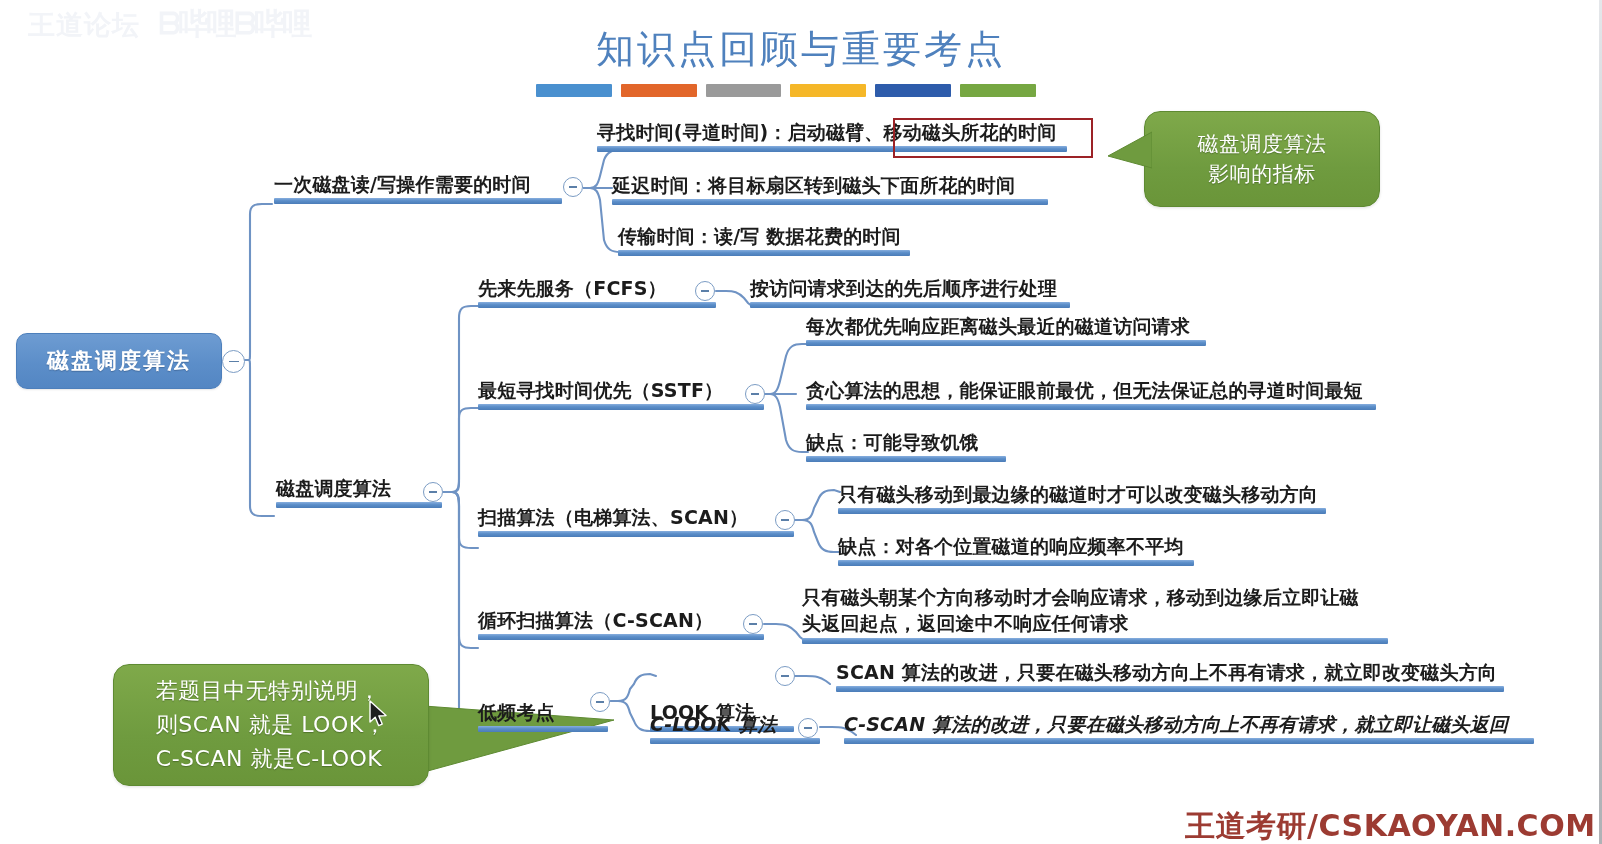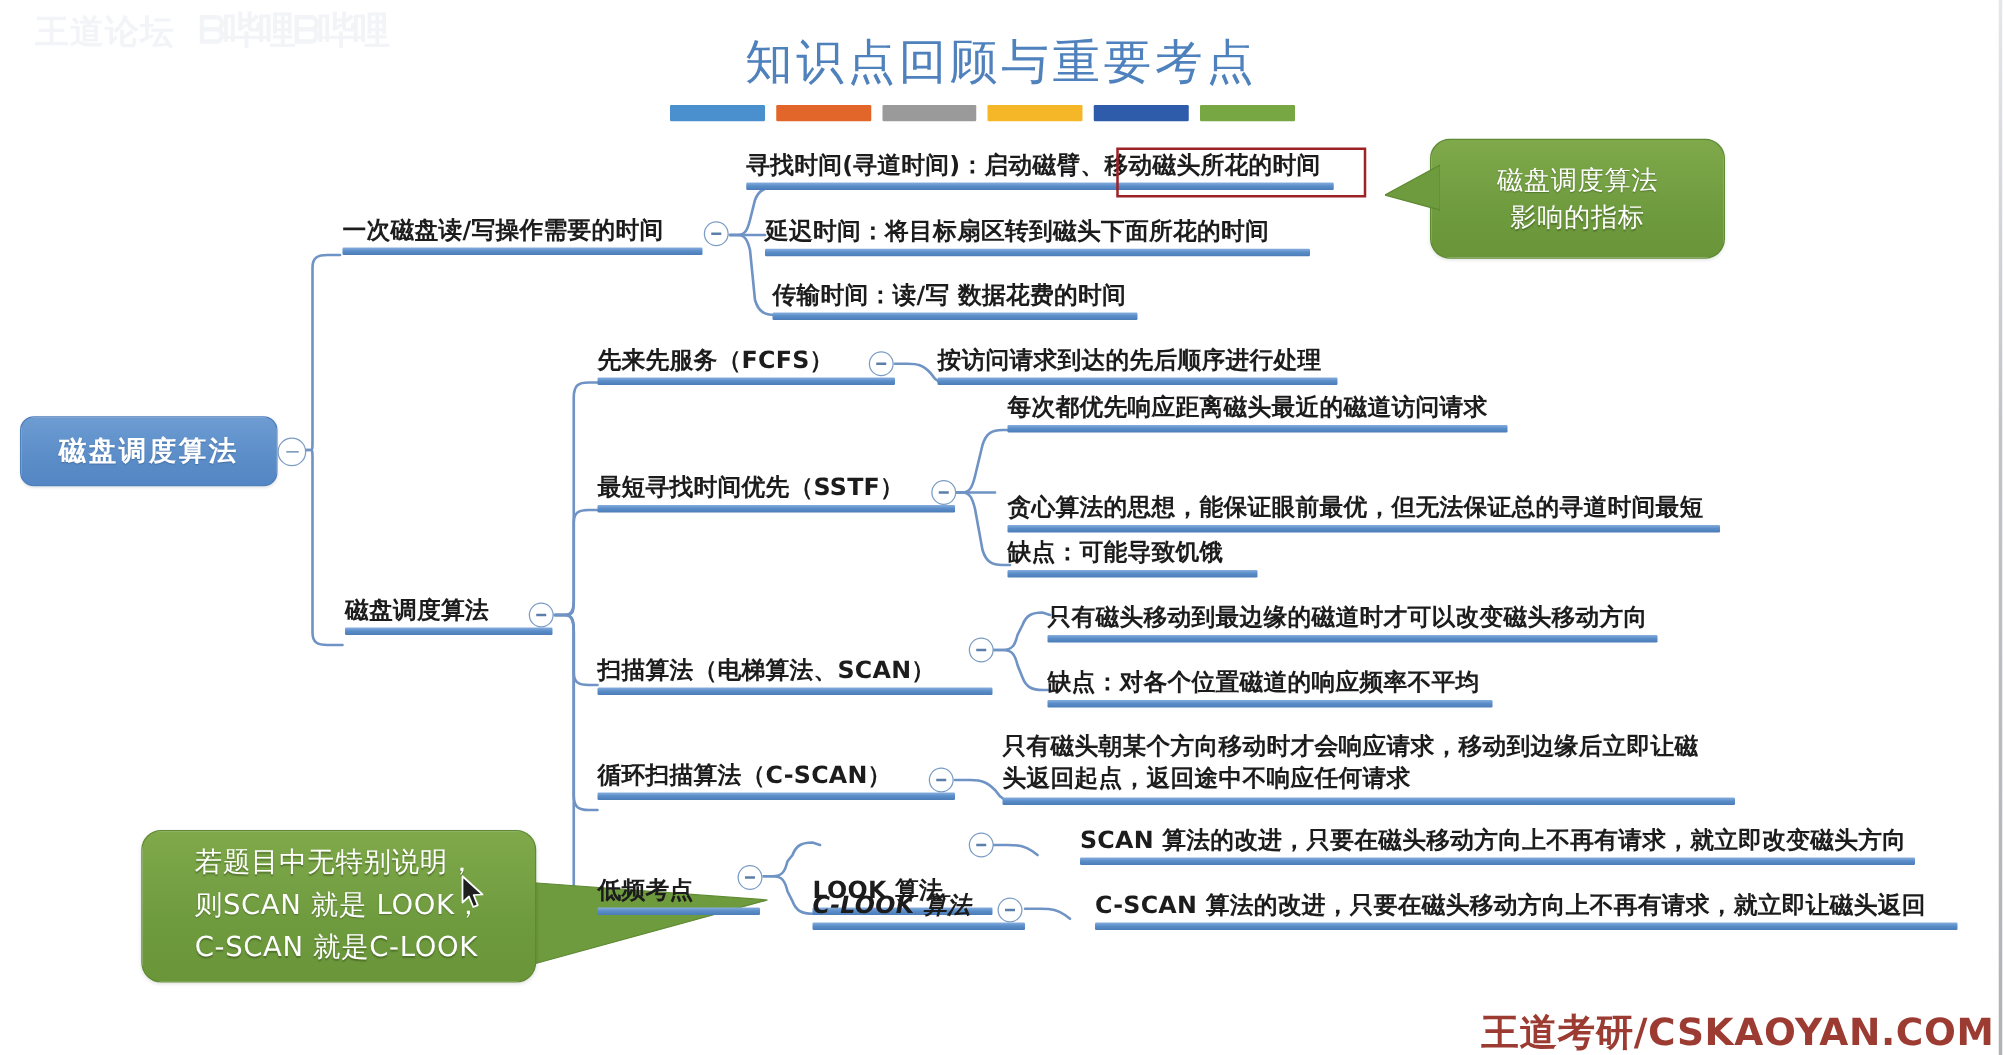--- a/index.html
+++ b/index.html
@@ -228,30 +228,30 @@
     <span class="bar" style="width:286px;"></span>
   </div>
   <div class="toggle" style="left:745px;top:384px;">
       <i></i>
     </div>
 
   <div class="topic" style="left:806px;top:314px;width:400px;height:32px;">
     <span class="txt">每次都优先响应距离磁头最近的磁道访问请求</span>
     <span class="bar" style="width:400px;"></span>
   </div>
-  <div class="topic" style="left:806px;top:378px;width:570px;height:32px;margin-top:16px;">
+  <div class="topic" style="left:806px;top:378px;width:570px;height:32px;">
     <span class="txt">贪心算法的思想，能保证眼前最优，但无法保证总的寻道时间最短</span>
     <span class="bar" style="width:570px;"></span>
   </div>
   <div class="topic" style="left:806px;top:430px;width:200px;height:32px;">
     <span class="txt">缺点：可能导致饥饿</span>
     <span class="bar" style="width:200px;"></span>
   </div>
 
-  <div class="topic" style="left:478px;top:524px;width:316px;height:32px;">
+  <div class="topic" style="left:478px;top:505px;width:316px;height:32px;">
     <span class="txt">扫描算法（电梯算法、SCAN）</span>
     <span class="bar" style="width:316px;"></span>
   </div>
   <div class="toggle" style="left:775px;top:510px;">
       <i></i>
     </div>
 
   <div class="topic" style="left:838px;top:534px;width:356px;height:32px;">
     <span class="txt">缺点：对各个位置磁道的响应频率不平均</span>
     <span class="bar" style="width:356px;"></span>
@@ -282,33 +282,33 @@
       <i></i>
     </div>
 
   <div class="topic" style="left:650px;top:660px;width:144px;height:32px;margin-top:40px;">
     <span class="txt">LOOK 算法</span>
     <span class="bar" style="width:144px;"></span>
   </div>
   <div class="toggle" style="left:775px;top:666px;">
       <i></i>
     </div>
-  <div class="topic" style="left:864px;top:660px;width:668px;height:32px;">
+  <div class="topic" style="left:836px;top:660px;width:668px;height:32px;">
     <span class="txt">SCAN 算法的改进，只要在磁头移动方向上不再有请求，就立即改变磁头方向</span>
     <span class="bar" style="width:668px;"></span>
   </div>
 
   <div class="topic" style="left:650px;top:712px;width:170px;height:32px;font-style:italic;">
     <span class="txt">C-LOOK 算法</span>
     <span class="bar" style="width:170px;"></span>
   </div>
   <div class="toggle" style="left:798px;top:718px;">
       <i></i>
     </div>
-  <div class="topic" style="left:876px;top:712px;width:690px;height:32px;">
+  <div class="topic" style="left:844px;top:712px;width:690px;height:32px;font-style:italic;">
     <span class="txt">C-SCAN 算法的改进，只要在磁头移动方向上不再有请求，就立即让磁头返回</span>
     <span class="bar" style="width:690px;"></span>
   </div>
 
   <div class="callout" id="callout-bottom">
     <span class="ctxt">若题目中无特别说明，
 则SCAN 就是 LOOK，
  C-SCAN 就是C-LOOK</span>
   </div>
 

